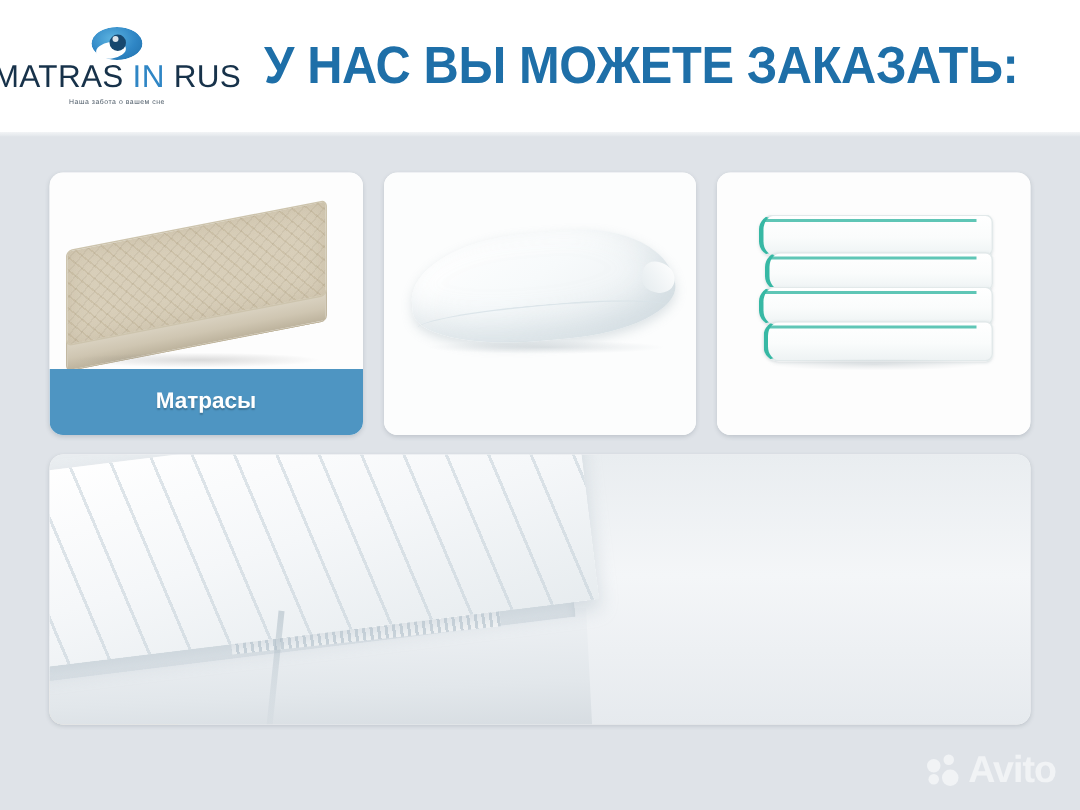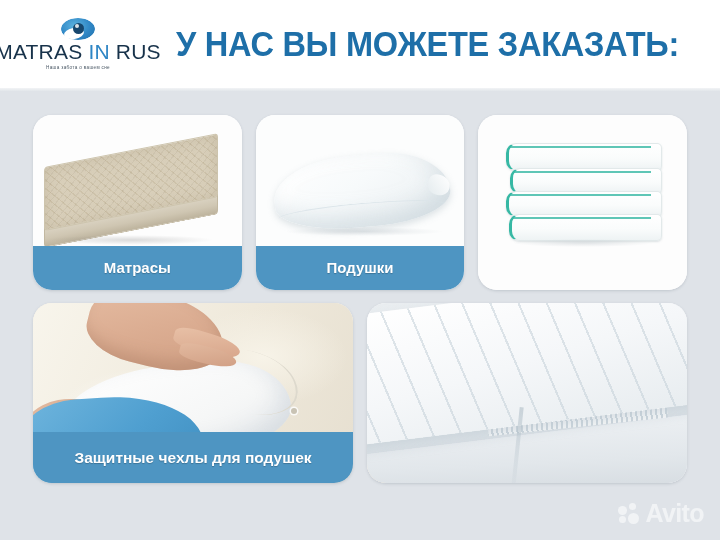--- a/index.html
+++ b/index.html
@@ -120,21 +120,21 @@
     position: absolute;
     left: 33px; top: 303px;
     width: 654px; height: 180px;
     display: flex;
     gap: 14px;
   }
 
   .card {
     position: relative;
     background: #ffffff;
-    border-radius: 19px;
+    border-radius: 9px;
     overflow: hidden;
     box-shadow: 0 1px 3px rgba(80,95,110,.22);
     flex: 1;
   }
   .card-photo {
     position: absolute;
     left: 0; top: 0; right: 0; bottom: 0;
     overflow: hidden;
   }
   .card-label {
@@ -466,21 +466,20 @@
     <div class="card-label">Матрасы</div>
   </div>
 
   <div class="card">
     <div class="card-photo ph-pillow">
       <div class="pillow-body"></div>
       <div class="pillow-corner"></div>
       <div class="pillow-seam"></div>
       <div class="pillow-shadow"></div>
     </div>
-    <div class="card-label">Подушки</div>
   </div>
 
   <div class="card">
     <div class="card-photo ph-blanket">
       <div class="blanket-stack">
         <div class="bl-fold bl-1">
             <div class="bl-edge" style="top:2px"></div>
           </div>
         <div class="bl-fold bl-2">
             <div class="bl-edge" style="top:2px"></div>
@@ -492,34 +491,20 @@
             <div class="bl-edge" style="top:2px"></div>
           </div>
       </div>
       <div class="blanket-shadow"></div>
     </div>
   </div>
 </div>
 
 <div class="grid-bottom">
 
-  <div class="card">
-    <div class="card-photo ph-pillowcover">
-      <div class="pc-sheet"></div>
-      <div class="pc-whitepillow"></div>
-      <div class="pc-zip"></div>
-      <div class="pc-snap"></div>
-      <div class="pc-hand-top"></div>
-      <div class="pc-f1"></div>
-      <div class="pc-f2"></div>
-      <div class="pc-hand-bottom"></div>
-      <div class="pc-bluecloth"></div>
-    </div>
-    <div class="card-label">Защитные чехлы для подушек</div>
-  </div>
 
   <div class="card">
     <div class="card-photo ph-mattresscover">
       <div class="mc-bedleft"></div>
       <div class="mc-skirt"></div>
       <div class="mc-edge"></div>
       <div class="mc-pleat"></div>
       <div class="mc-top">
           <div class="mc-quilt"></div>
         </div>

